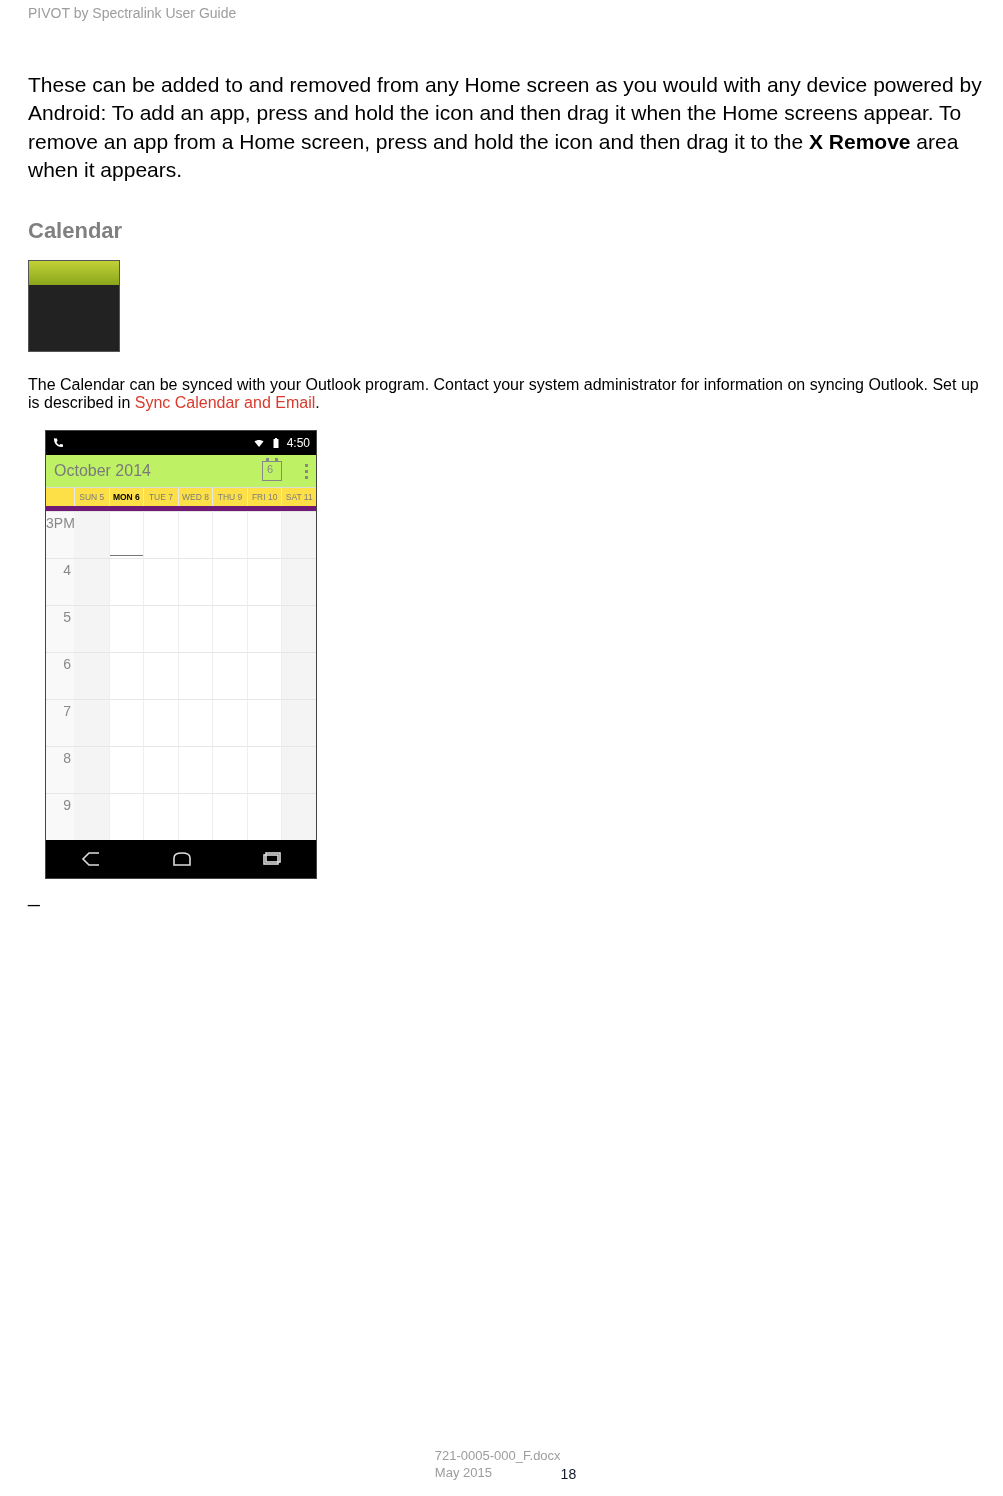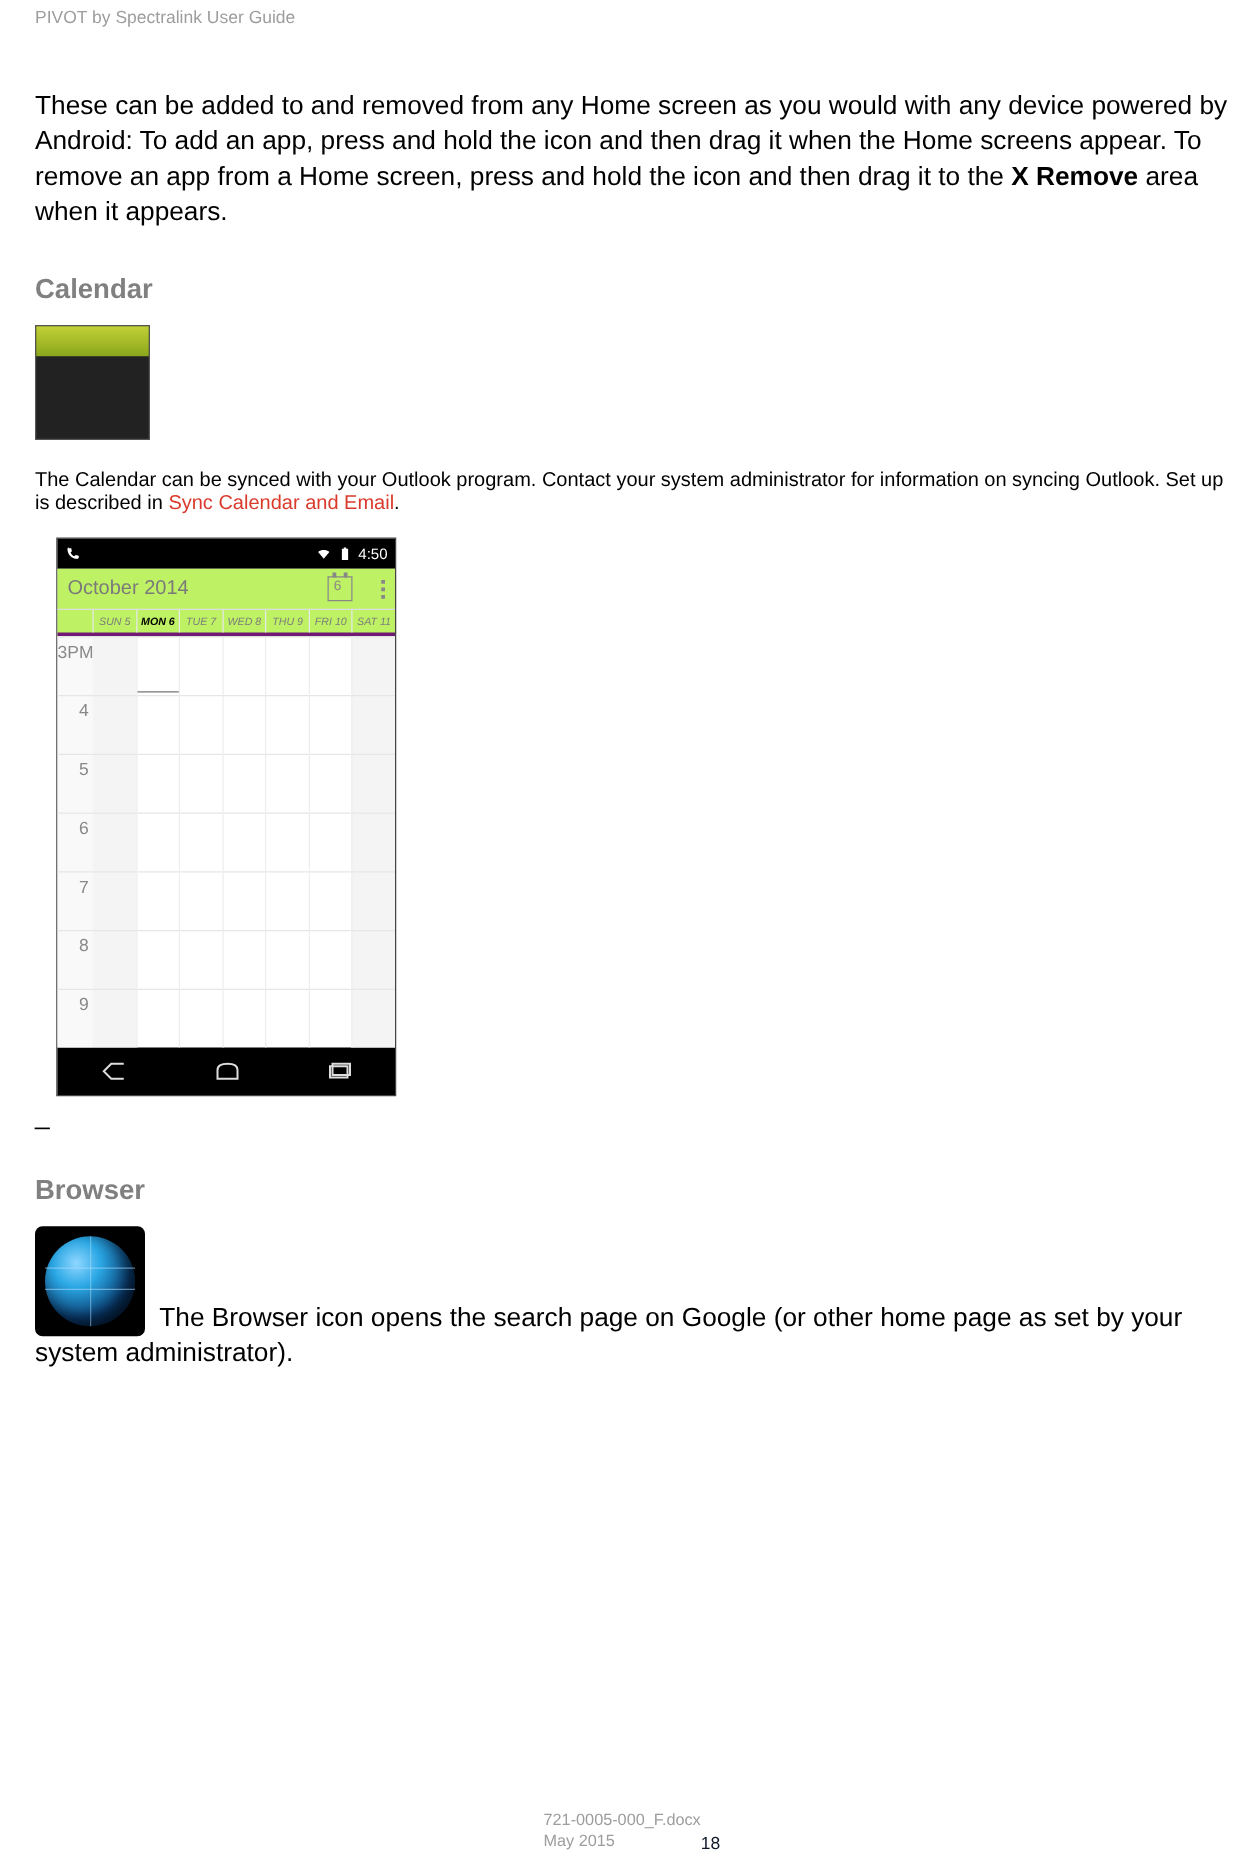--- a/index.html
+++ b/index.html
@@ -91,21 +91,21 @@
   .cal-title { color:#7a7a7a; font-size:16px; }
   .cal-header-icons { display:flex; gap:12px; align-items:center; }
   .today-icon { width:18px; height:18px; border:1.5px solid #888; position:relative; }
   .today-icon::before { content:"6"; position:absolute; left:4px; top:1px; font-size:11px; color:#888;}
   .today-icon .tab1,.today-icon .tab2 { position:absolute; top:-4px; width:3px; height:4px; background:#888;}
   .today-icon .tab1{ left:3px;} .today-icon .tab2{ right:3px;}
   .menu-dots { width:14px; display:flex; flex-direction:column; gap:3px; align-items:flex-end;}
   .menu-dots span { width:3px; height:3px; background:#888; display:block;}
   .day-headers {
     display:grid; grid-template-columns:28px repeat(7,1fr); font-size:8.5px; color:#7c7c7c;
-    background:#bef264; border-bottom:3px solid #701a75;font-style:italic;
+    background:#fde047; border-bottom:5px solid #701a75;
   }
   .day-headers div { padding:4px 2px; text-align:center; border-left:1px solid #e8e8e8;}
   .day-headers .gutter { border-left:none; }
   .day-headers .today { color:#000; font-weight:bold;}
   .cal-grid { display:grid; grid-template-columns:28px repeat(7,1fr); }
   .time-label { font-size:14px; color:#888; text-align:right; padding:3px 3px 0 0; border-top:1px solid #e6e6e6; background:#f9f9f9;}
   .cell { height:46px; border-top:1px solid #e6e6e6; border-left:1px solid #eee; }
   .cell.sun { background:#f4f4f4; border-left:none;}
   .cell.sat { background:#f4f4f4; }
   .cell.mon-now { position:relative; }
@@ -257,29 +257,21 @@
           <path d="M4 16 V9 Q4 4 12 4 Q20 4 20 9 V16 Z"></path>
         </svg>
       <svg width="24" height="20" viewBox="0 0 24 20">
           <rect x="5" y="6" width="14" height="9"></rect>
           <rect x="7" y="4" width="14" height="9"></rect>
         </svg>
     </div>
   </div>
   <span class="underscore-after">_</span>
 
-  <div class="section-heading">Browser</div>
-
-  <p class="body-text">
-    <span class="browser-icon">
-      <span class="globe">
-          <span class="merid"></span>
-        </span>
-    </span><span> The Browser icon opens the search page on Google (or other home page as set by your system administrator).</span>
-  </p>
+
 
   <div class="footer">
     <div class="left">
       <div>721-0005-000_F.docx</div>
       <div>May 2015</div>
     </div>
     <div class="right">18</div>
   </div>
 </div>
 

